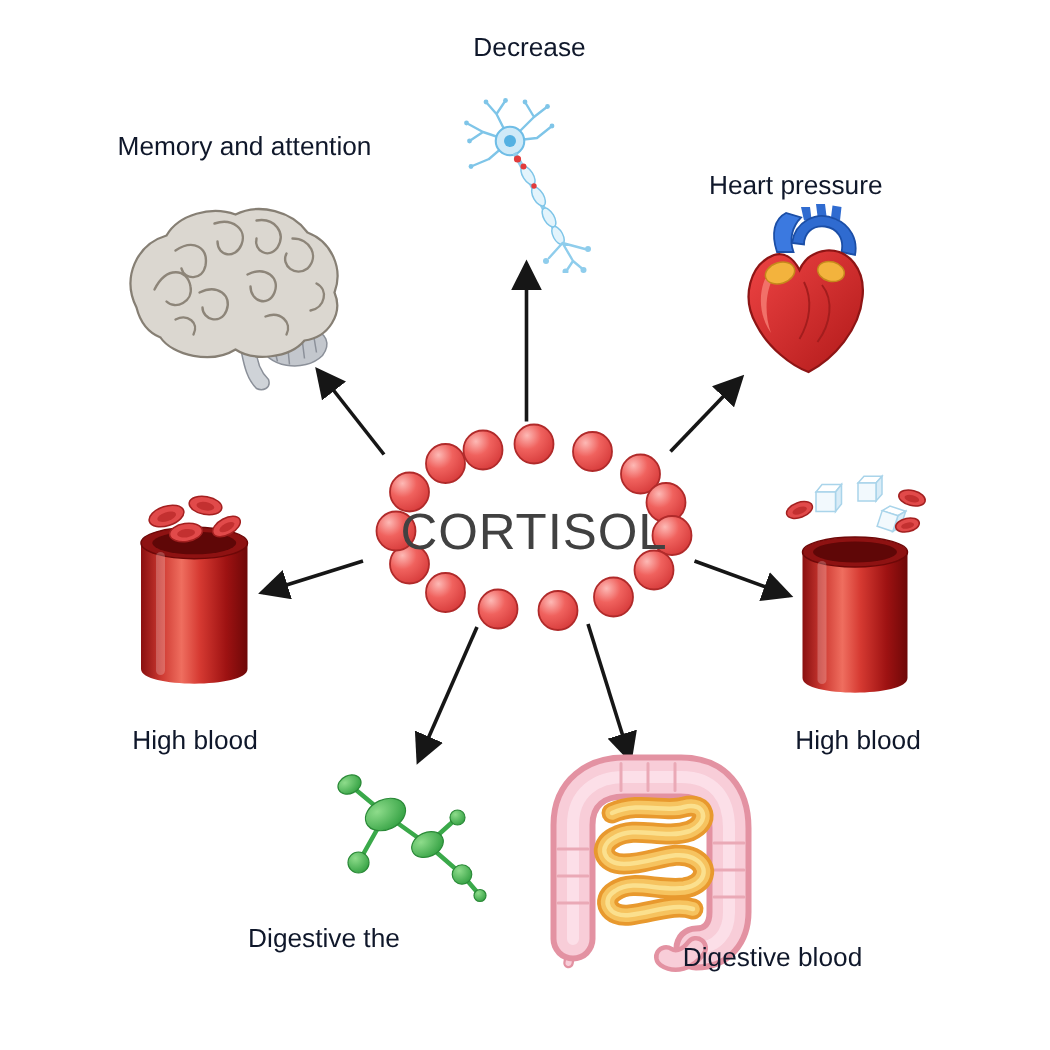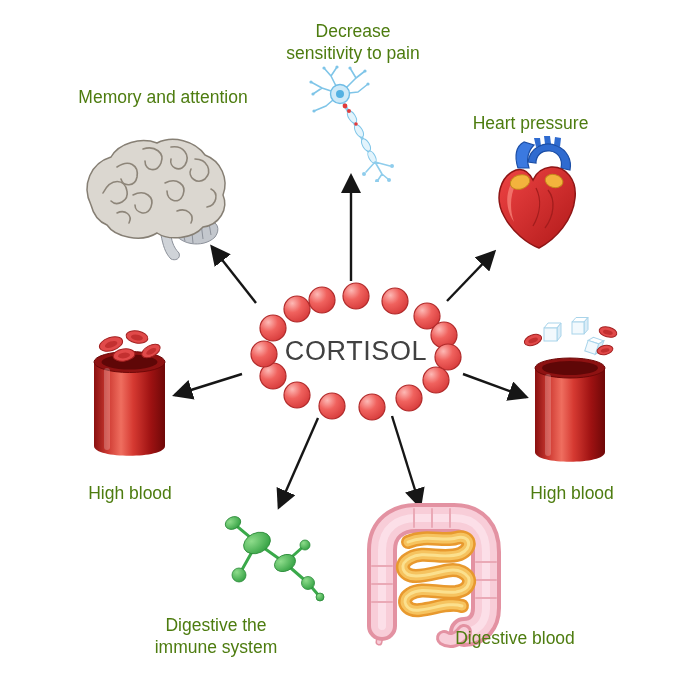--- a/index.html
+++ b/index.html
@@ -1,23 +1,23 @@
 <!DOCTYPE html>
 <html><head>
 <meta charset="utf-8">
 <style>
   html,body{margin:0;padding:0;background:#fff;}
   .stage{position:relative;width:700px;height:700px;background:#ffffff;overflow:hidden;
          font-family:"Liberation Sans",sans-serif;color:#000;}
   .layer{position:absolute;left:0;top:0;}
   .art{position:absolute;}
-  .label{position:absolute;text-align:center;font-size:17.5px;line-height:1.26;color:#4d7c0f;}
+  .label{position:absolute;text-align:center;font-size:17.5px;line-height:1.26;color:#0f172a;}
   .label .ln{display:block;}
   .cortisol{position:absolute;left:261px;top:336px;width:190px;text-align:center;
-            font-size:27px;letter-spacing:.6px;color:#414141;}
+            font-size:34px;letter-spacing:.6px;color:#414141;}
 </style>
 </head>
 <body>
 
 <div class="stage">
 
   <svg class="layer" width="700" height="700" viewBox="0 0 700 700">
     <defs>
       <marker id="ah" viewBox="0 0 10 10" refX="8.5" refY="5" markerWidth="8.5" markerHeight="8.5" orient="auto-start-reverse">
         <path d="M0,0 L10,5 L0,10 Z" fill="#161616"></path>
@@ -256,37 +256,35 @@
       <path d="M56,42 C74,34 92,42 104,38 C118,34 122,48 108,54 C90,60 72,50 58,58 C46,64 50,76 64,76 C82,76 98,66 110,72 C122,78 118,90 104,92 C86,94 70,86 58,94 C48,100 54,112 68,110 C84,108 98,102 110,106" stroke="#fbe08e" stroke-width="3"></path>
     </g>
   </svg>
 
   <div class="label" style="left:58px;top:86px;width:210px">
     <span class="ln">Memory and attention</span>
   </div>
 
   <div class="label" style="left:267px;top:20px;width:172px">
     <span class="ln">Decrease</span>
-    <span class="ln">sensitivity to pain</span>
   </div>
 
   <div class="label" style="left:448px;top:112px;width:165px">
     <span class="ln">Heart pressure</span>
   </div>
 
   <div class="label" style="left:56px;top:482px;width:148px">
     <span class="ln">High blood</span>
   </div>
 
   <div class="label" style="left:498px;top:482px;width:148px">
     <span class="ln">High blood</span>
   </div>
 
   <div class="label" style="left:128px;top:614px;width:176px">
     <span class="ln">Digestive the</span>
-    <span class="ln">immune system</span>
   </div>
 
   <div class="label" style="left:435px;top:627px;width:160px">
     <span class="ln">Digestive blood</span>
   </div>
 
 </div>
 
 </body></html>

